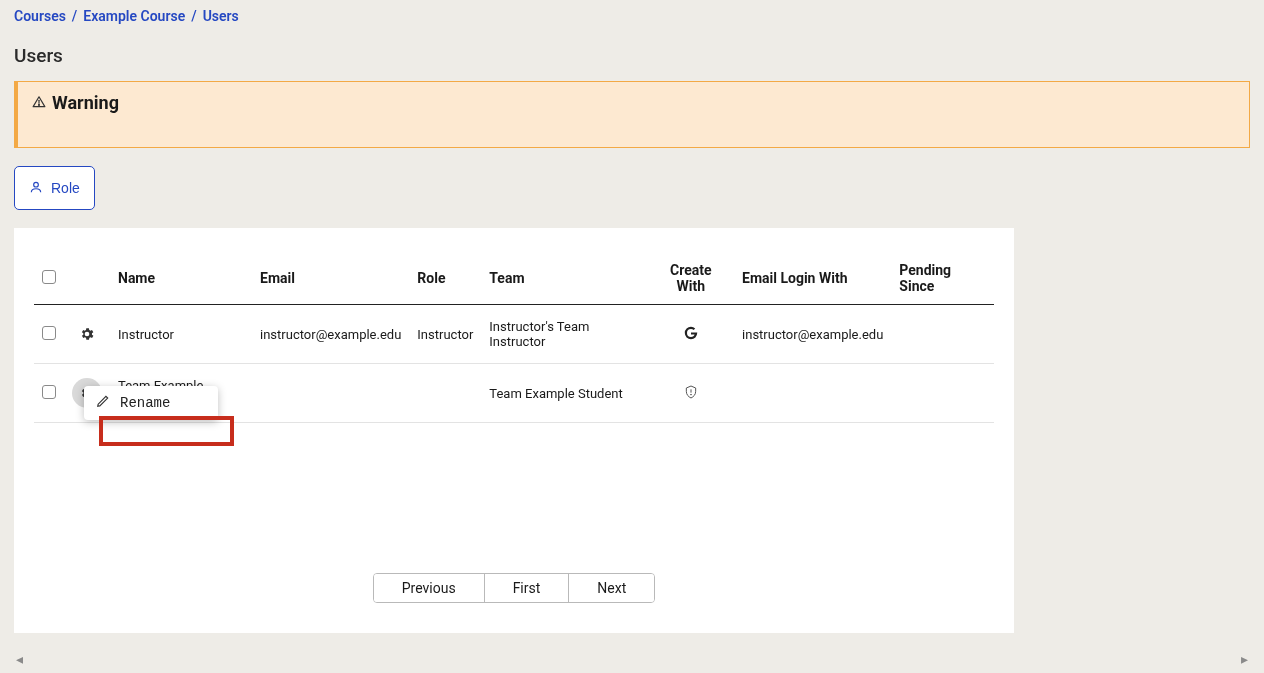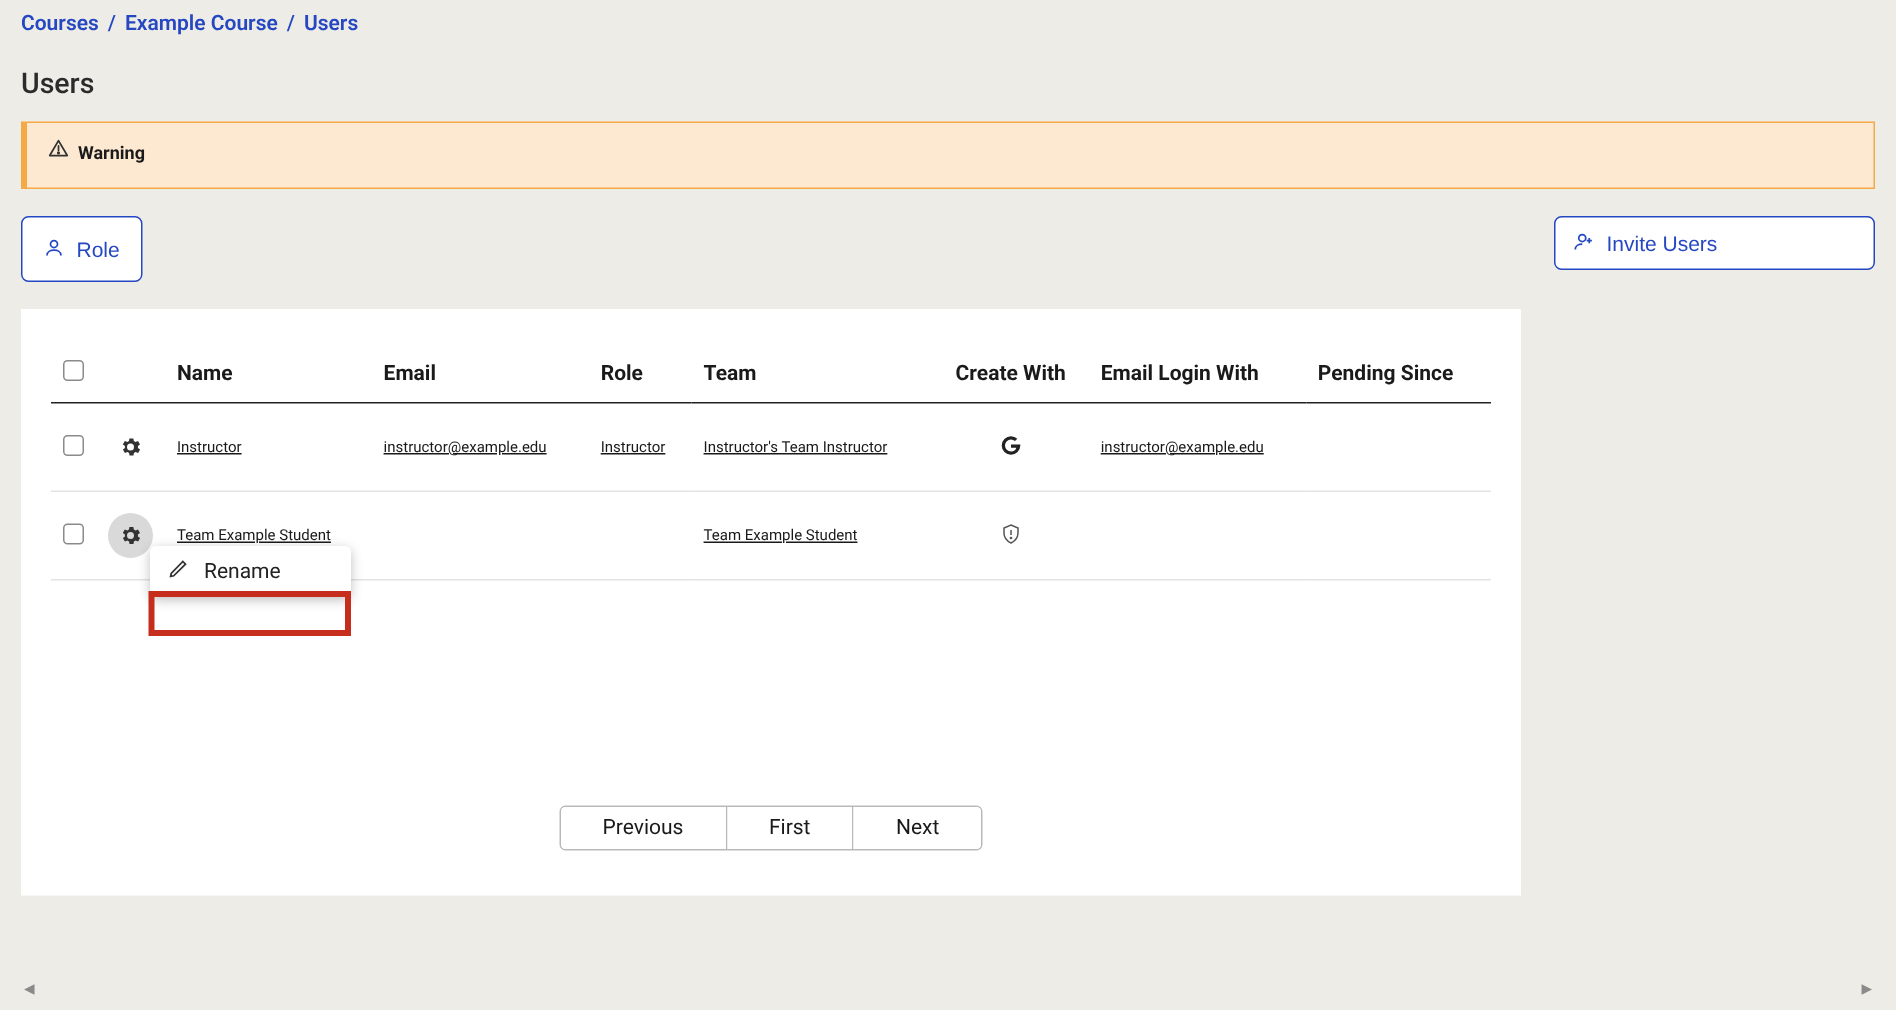--- a/index.html
+++ b/index.html
@@ -47,25 +47,25 @@
   }
   .alert{
     border:1px solid var(--warn-border);
     border-left:4px solid var(--warn-border);
     background:var(--warn-bg);
     padding:10px 14px 12px 14px;
     margin-bottom:18px;
   }
   .alert .alert-title{
     font-weight:700;
-    font-size:12px;
+    font-size:18px;
     display:flex;
     align-items:flex-end;
     gap:6px;
-    margin-bottom:4px;
+    margin-bottom:22px;
   }
   .alert .alert-body{font-size:13px;}
   .toolbar-row{
     display:flex;
     justify-content:space-between;
     align-items:flex-start;
     margin-bottom:18px;
   }
   .btn{
     display:inline-flex;
@@ -105,49 +105,49 @@
   table.data th{
     text-align:left;
     font-weight:700;
     font-size:14px;
     padding:10px 8px;
     border-bottom:1px solid #222;
   }
   table.data td{
     padding:14px 8px;
     border-bottom:1px solid #e3e3e3;
-    font-size:10px;
+    font-size:13px;
     vertical-align:middle;
-    text-decoration:underline;
   }
   .gear-btn{
     width:30px;height:30px;
     border-radius:50%;
     display:inline-flex;
     align-items:center;justify-content:center;
     cursor:pointer;
     background:transparent;
   }
   .gear-btn.active{background:#d9d9d9;}
   .check{
     width:14px;height:14px;
     border:1.5px solid #8a8a8a;
     border-radius:3px;
     display:inline-block;
   }
   .context-menu{
     position:absolute;
-    left:86px;
+    left:70px;
     top:158px;
     width:134px;
     background:#fff;
     border-radius:4px;
     box-shadow:0 2px 8px rgba(0,0,0,.25);
     overflow:hidden;
     z-index:20;
+    font-family:Liberation Mono, monospace;
   }
   .context-menu .item{
     display:flex;
     align-items:center;
     gap:10px;
     padding:8px 12px;
     font-size:14px;
     cursor:pointer;
     color:#222;
   }
@@ -234,31 +234,20 @@
           <svg width="14" height="14" viewBox="0 0 24 24" fill="none" stroke="currentColor" stroke-width="2">
               <circle cx="12" cy="8" r="4"></circle>
               <path d="M4 21c0-4 4-6 8-6s8 2 8 6"></path>
             </svg>
         </span>
         <span>Role</span>
       </button>
     </div>
 
     <div class="sidebuttons">
-      <button class="btn">
-        <span>
-          <svg width="14" height="14" viewBox="0 0 24 24" fill="none" stroke="currentColor" stroke-width="2">
-              <circle cx="10" cy="8" r="4"></circle>
-              <path d="M2 21c0-4 4-6 8-6"></path>
-              <line x1="18" y1="8" x2="18" y2="14"></line>
-              <line x1="15" y1="11" x2="21" y2="11"></line>
-            </svg>
-        </span>
-        <span>Invite Users</span>
-      </button>
     </div>
   </div>
 
   <div class="table-card">
     <table class="data">
       <thead>
         <tr>
           <th style="width:30px;">
             <span class="check"></span>
           </th>

